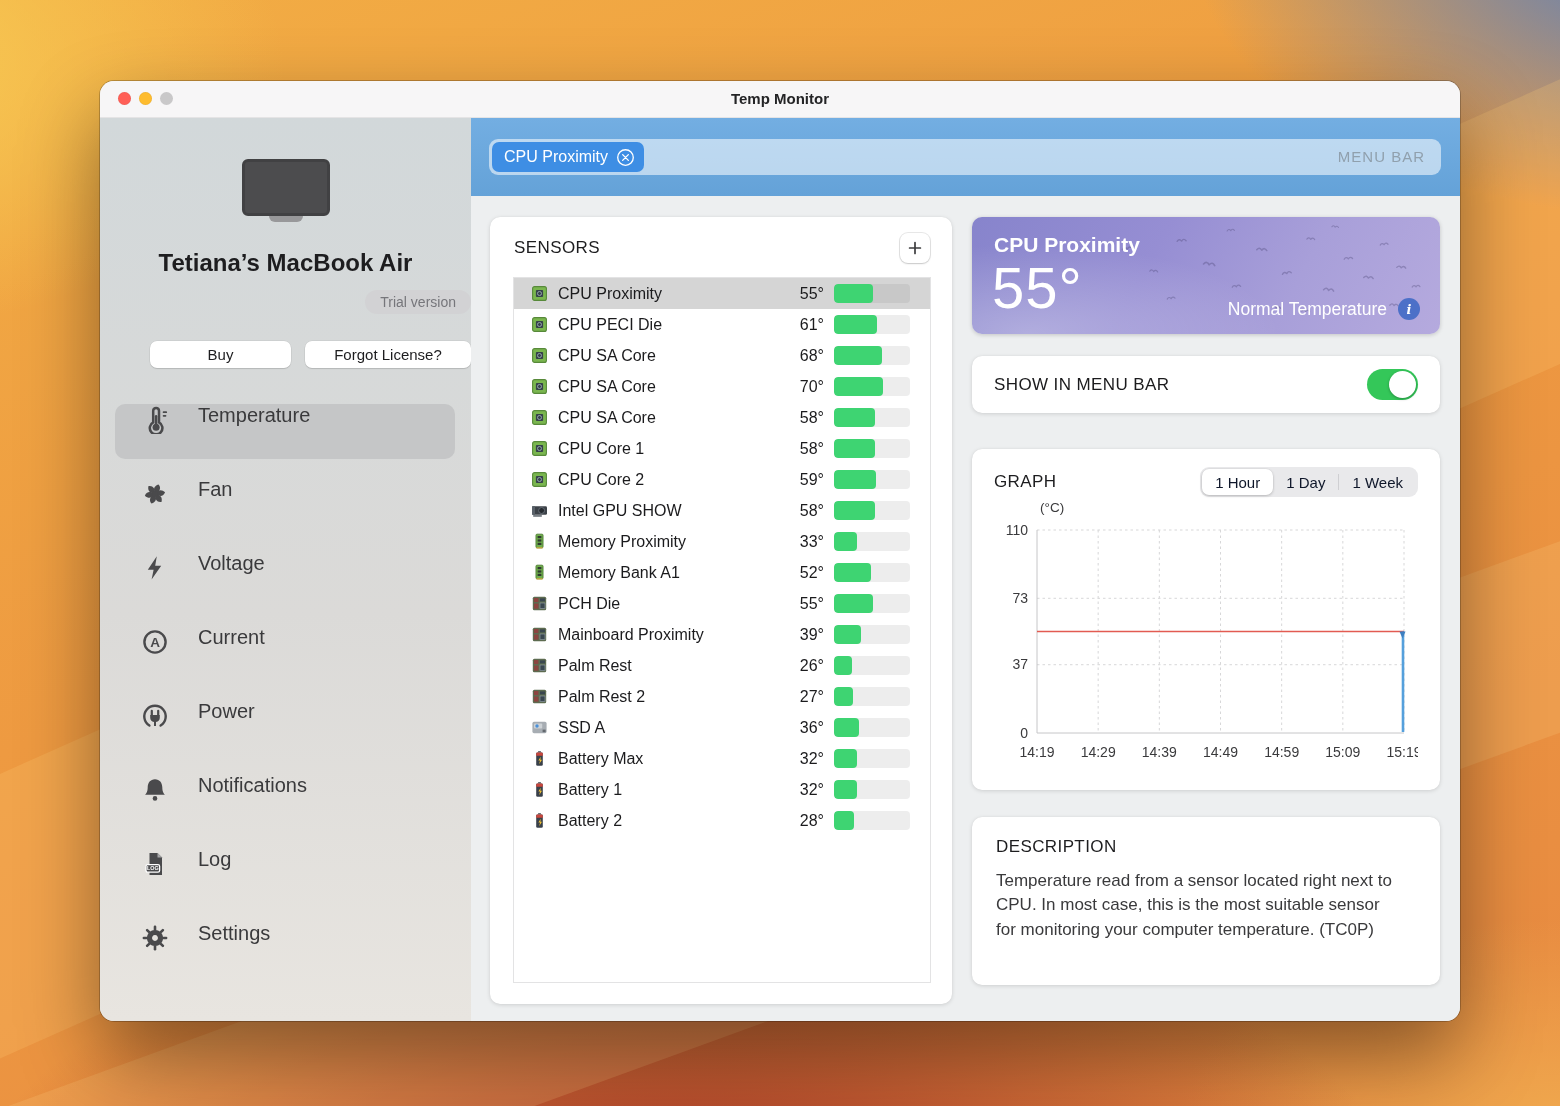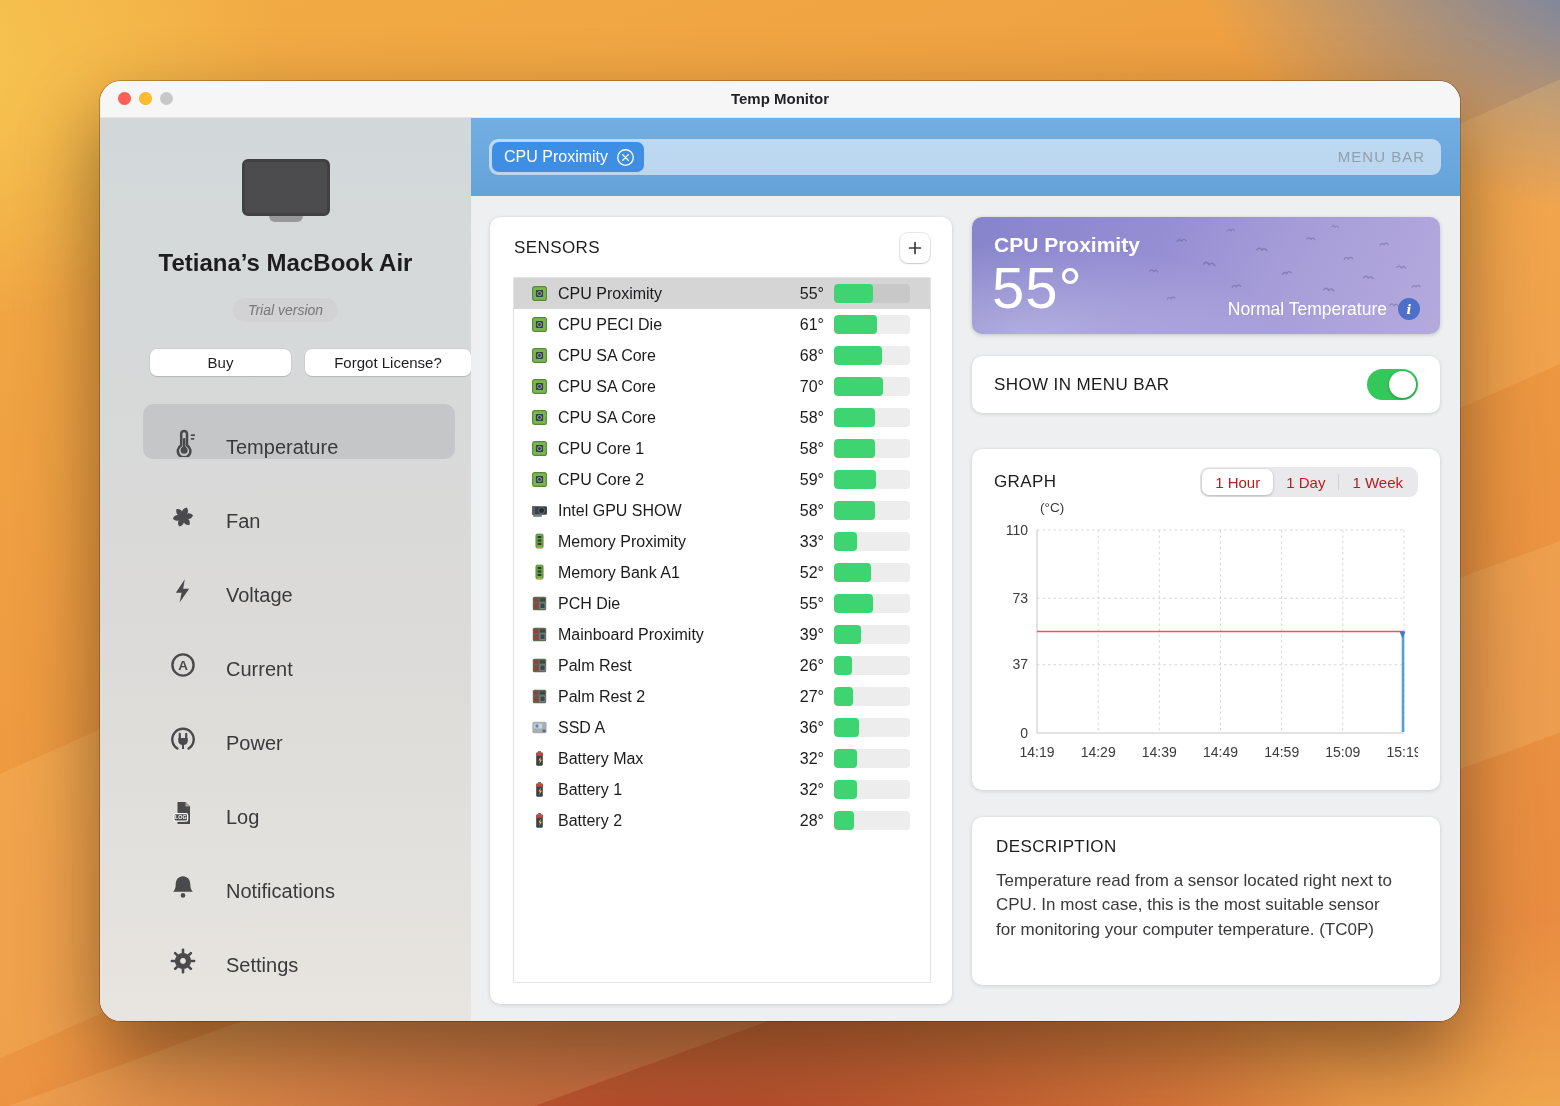--- a/index.html
+++ b/index.html
@@ -10,47 +10,47 @@
       radial-gradient(900px 520px at 108% -6%, #4a7cc9 0%, rgba(74,124,201,0) 55%),
       radial-gradient(760px 460px at -10% 6%, #f8cd55 0%, rgba(248,205,85,0) 58%),
       radial-gradient(1150px 460px at 44% 108%, #a23124 0%, rgba(162,49,36,0) 62%),
       radial-gradient(700px 380px at 100% 102%, #f0a94e 0%, rgba(240,169,78,0) 55%),
       linear-gradient(160deg,#f2ad44 0%,#ee9a41 45%,#e78941 100%);}
   .band{position:absolute;background:rgba(255,205,120,.22);pointer-events:none;}
   .band.b1{width:2400px;height:260px;left:-400px;top:430px;transform:rotate(-24deg);}
   .band.b2{width:2400px;height:180px;left:-500px;top:860px;transform:rotate(-20deg);background:rgba(255,215,140,.18);}
 
   
-  .window{position:absolute;left:100px;top:81px;width:1360px;height:940px;border-radius:21px;overflow:hidden;
+  .window{position:absolute;left:100px;top:81px;width:1360px;height:940px;border-radius:14px;overflow:hidden;
           box-shadow:0 0 0 1px rgba(0,0,0,.22), 0 35px 80px rgba(0,0,0,.42);background:#edeff0;}
   .titlebar{position:relative;height:36px;background:#f7f6f7;border-bottom:1px solid rgba(0,0,0,.07);}
   .traffic{position:absolute;left:18px;top:11px;display:flex;gap:8px;}
   .tl{width:13px;height:13px;border-radius:50%;display:inline-block;}
   .tl.red{background:#ff5f57;box-shadow:inset 0 0 1px rgba(0,0,0,.2);}
   .tl.yellow{background:#febc2e;box-shadow:inset 0 0 1px rgba(0,0,0,.2);}
   .tl.gray{background:#c9c8c9;}
   .title{text-align:center;line-height:36px;font-size:15px;font-weight:700;color:#242426;}
   .wbody{display:flex;height:903px;}
 
   
   .sidebar{width:371px;flex:0 0 371px;background:linear-gradient(180deg,#d2d8da 0%,#dbdad8 55%,#e8e5e0 100%);position:relative;}
   .laptop{width:92px;height:66px;margin:41px auto 0;position:relative;}
   .laptop .screen{position:absolute;left:2px;top:0;width:88px;height:57px;background:#4c4c4e;border:3px solid #414143;border-radius:6px;box-sizing:border-box;}
   .laptop .base{position:absolute;left:29px;top:57px;width:34px;height:6px;background:#98989a;border-radius:0 0 8px 8px;}
   .device-name{margin-top:24px;text-align:center;font-size:24px;font-weight:600;color:#1d1d1f;}
-  .badge-wrap{text-align:center;margin-top:21px;font-style:italic;}
+  .badge-wrap{text-align:right;margin-top:13px;}
   .badge{display:inline-block;background:#d2d2d4;color:#76767b;font-size:14px;font-weight:500;
          padding:4px 15px;border-radius:12px;}
   .btn-row{display:flex;justify-content:flex-end;gap:14px;margin-top:27px;}
   .sbtn{border:none;cursor:pointer;height:27px;border-radius:7px;background:#fff;font-size:15px;color:#1d1d1f;
         font-family:inherit;box-shadow:0 0 0 .5px rgba(0,0,0,.08),0 1px 1px rgba(0,0,0,.12);}
   .sbtn.buy{width:141px;}
   .sbtn.forgot{width:166px;}
   .nav{position:absolute;left:15px;top:286px;width:340px;}
-  .nav-item{display:flex;align-items:flex-end;height:55px;border-radius:10px;margin-bottom:19px;cursor:pointer;padding-left:24px;box-sizing:border-box;margin-left:28px;}
+  .nav-item{display:flex;align-items:flex-start;height:55px;border-radius:10px;margin-bottom:19px;cursor:pointer;padding-left:24px;box-sizing:border-box;}
   .nav-item.sel{background:#c5c6c7;}
   .nav-icon{width:32px;height:32px;display:flex;align-items:center;justify-content:center;flex:0 0 32px;}
   .nav-label{margin-left:27px;font-size:20px;color:#3a3a3c;}
 
   
   .main{position:relative;flex:1;background:#edeff0;}
   .strip{position:absolute;left:0;top:0;right:0;height:78px;background:linear-gradient(180deg,#73aee2 0%,#64a2d8 100%);}
   .strip-inner{position:absolute;left:18px;right:19px;top:21px;height:36px;border-radius:9px;background:rgba(255,255,255,.55);}
   .chip{position:absolute;left:3px;top:3px;height:30px;display:inline-flex;align-items:center;gap:8px;
         background:#3e8ee4;border-radius:7px;padding:0 9px 0 12px;cursor:pointer;}
@@ -89,21 +89,21 @@
   .info-i{display:inline-flex;width:22px;height:22px;border-radius:50%;background:#4c70c8;color:#fff;margin-left:11px;
           align-items:center;justify-content:center;font-family:"DejaVu Serif",serif;font-style:italic;font-weight:700;font-size:13px;cursor:pointer;}
   .toggle-card{height:57px;display:flex;align-items:center;justify-content:space-between;padding:0 22px;box-sizing:border-box;margin-bottom:36px;}
   .toggle-label{font-size:17px;font-weight:500;color:#1b1b1d;letter-spacing:.4px;}
   .switch{width:51px;height:31px;border-radius:16px;background:#34c759;position:relative;cursor:pointer;flex:0 0 51px;}
   .switch .knob{position:absolute;top:2px;right:2px;width:27px;height:27px;border-radius:50%;background:#fff;
                 box-shadow:0 1px 3px rgba(0,0,0,.3);}
   .graph-card{height:341px;box-sizing:border-box;padding:18px 22px 0;margin-bottom:27px;}
   .graph-head{display:flex;align-items:center;justify-content:space-between;}
   .segmented{display:flex;align-items:center;background:#e9e9eb;border-radius:9px;padding:2px;height:30px;box-sizing:border-box;}
-  .seg-btn{border:none;background:transparent;font-family:inherit;font-size:15px;color:#b91c1c;height:26px;
+  .seg-btn{border:none;background:transparent;font-family:inherit;font-size:15px;color:#0f172a;height:26px;
            padding:0 13px;border-radius:7px;cursor:pointer;}
   .seg-btn.sel{background:#fff;box-shadow:0 1px 3px rgba(0,0,0,.2),0 0 0 .5px rgba(0,0,0,.04);}
   .seg-div{width:1px;height:16px;background:#cfcfd2;}
   .desc-card{min-height:168px;box-sizing:border-box;padding:20px 24px;}
   .desc-text{margin:12px 0 0;font-size:17px;line-height:1.43;color:#3a3a3c;max-width:408px;}
 </style>
 </head>
 <body>
 
 <div class="desktop">
@@ -186,36 +186,36 @@
                   <path d="M19.6 23.6 A10.7 10.7 0 1 0 8.4 23.6" fill="none" stroke="#4a4a4c" stroke-width="2.4" stroke-linecap="round"></path>
                   <path d="M10.8 8.8v4.4M17.2 8.8v4.4" stroke="#4a4a4c" stroke-width="2.2" stroke-linecap="round"></path>
                   <path d="M9.2 13h9.6v2.4a4.8 4.8 0 0 1-3.8 4.7V24h-2v-3.9a4.8 4.8 0 0 1-3.8-4.7z" fill="#4a4a4c"></path>
                 </svg>
               </span>
     <span class="nav-label">Power</span>
   </div>
             <div class="nav-item">
     <span class="nav-icon">
                 <svg viewBox="0 0 28 28" width="28" height="28">
+                  <path d="M14 3.2c4.6 0 7.3 3.6 7.3 8.1 0 4.6 1.5 6.4 2.6 7.4H4.1c1.1-1 2.6-2.8 2.6-7.4 0-4.5 2.7-8.1 7.3-8.1z" fill="#4a4a4c"></path>
+                  <circle cx="14" cy="22.4" r="2.3" fill="#4a4a4c"></circle>
+                </svg>
+              </span>
+    <span class="nav-label">Notifications</span>
+  </div>
+            <div class="nav-item">
+    <span class="nav-icon">
+                <svg viewBox="0 0 28 28" width="28" height="28">
                   <path d="M8.5 3h8l4.5 4.5V25h-12.5z" fill="#4a4a4c"></path>
                   <path d="M16.5 3l4.5 4.5h-4.5z" fill="#a5a5a7"></path>
                   <rect x="5" y="14.6" width="13.6" height="7.6" rx="1.6" fill="#4a4a4c" stroke="#fff" stroke-width="1.3"></rect>
                   <text x="11.8" y="20.4" font-size="5.4" font-weight="700" text-anchor="middle" fill="#fff" font-family="Liberation Sans, sans-serif">LOG</text>
                 </svg>
               </span>
     <span class="nav-label">Log</span>
-  </div>
-            <div class="nav-item">
-    <span class="nav-icon">
-                <svg viewBox="0 0 28 28" width="28" height="28">
-                  <path d="M14 3.2c4.6 0 7.3 3.6 7.3 8.1 0 4.6 1.5 6.4 2.6 7.4H4.1c1.1-1 2.6-2.8 2.6-7.4 0-4.5 2.7-8.1 7.3-8.1z" fill="#4a4a4c"></path>
-                  <circle cx="14" cy="22.4" r="2.3" fill="#4a4a4c"></circle>
-                </svg>
-              </span>
-    <span class="nav-label">Notifications</span>
   </div>
             <div class="nav-item">
     <span class="nav-icon">
                 <svg viewBox="0 0 28 28" width="28" height="28">
                   <g fill="#4a4a4c">
                     <rect transform="rotate(0 14 14)" x="12.7" y="1.6" width="2.6" height="5" rx="1.2"></rect>
                     <rect transform="rotate(45 14 14)" x="12.7" y="1.6" width="2.6" height="5" rx="1.2"></rect>
                     <rect transform="rotate(90 14 14)" x="12.7" y="1.6" width="2.6" height="5" rx="1.2"></rect>
                     <rect transform="rotate(135 14 14)" x="12.7" y="1.6" width="2.6" height="5" rx="1.2"></rect>
                     <rect transform="rotate(180 14 14)" x="12.7" y="1.6" width="2.6" height="5" rx="1.2"></rect>

